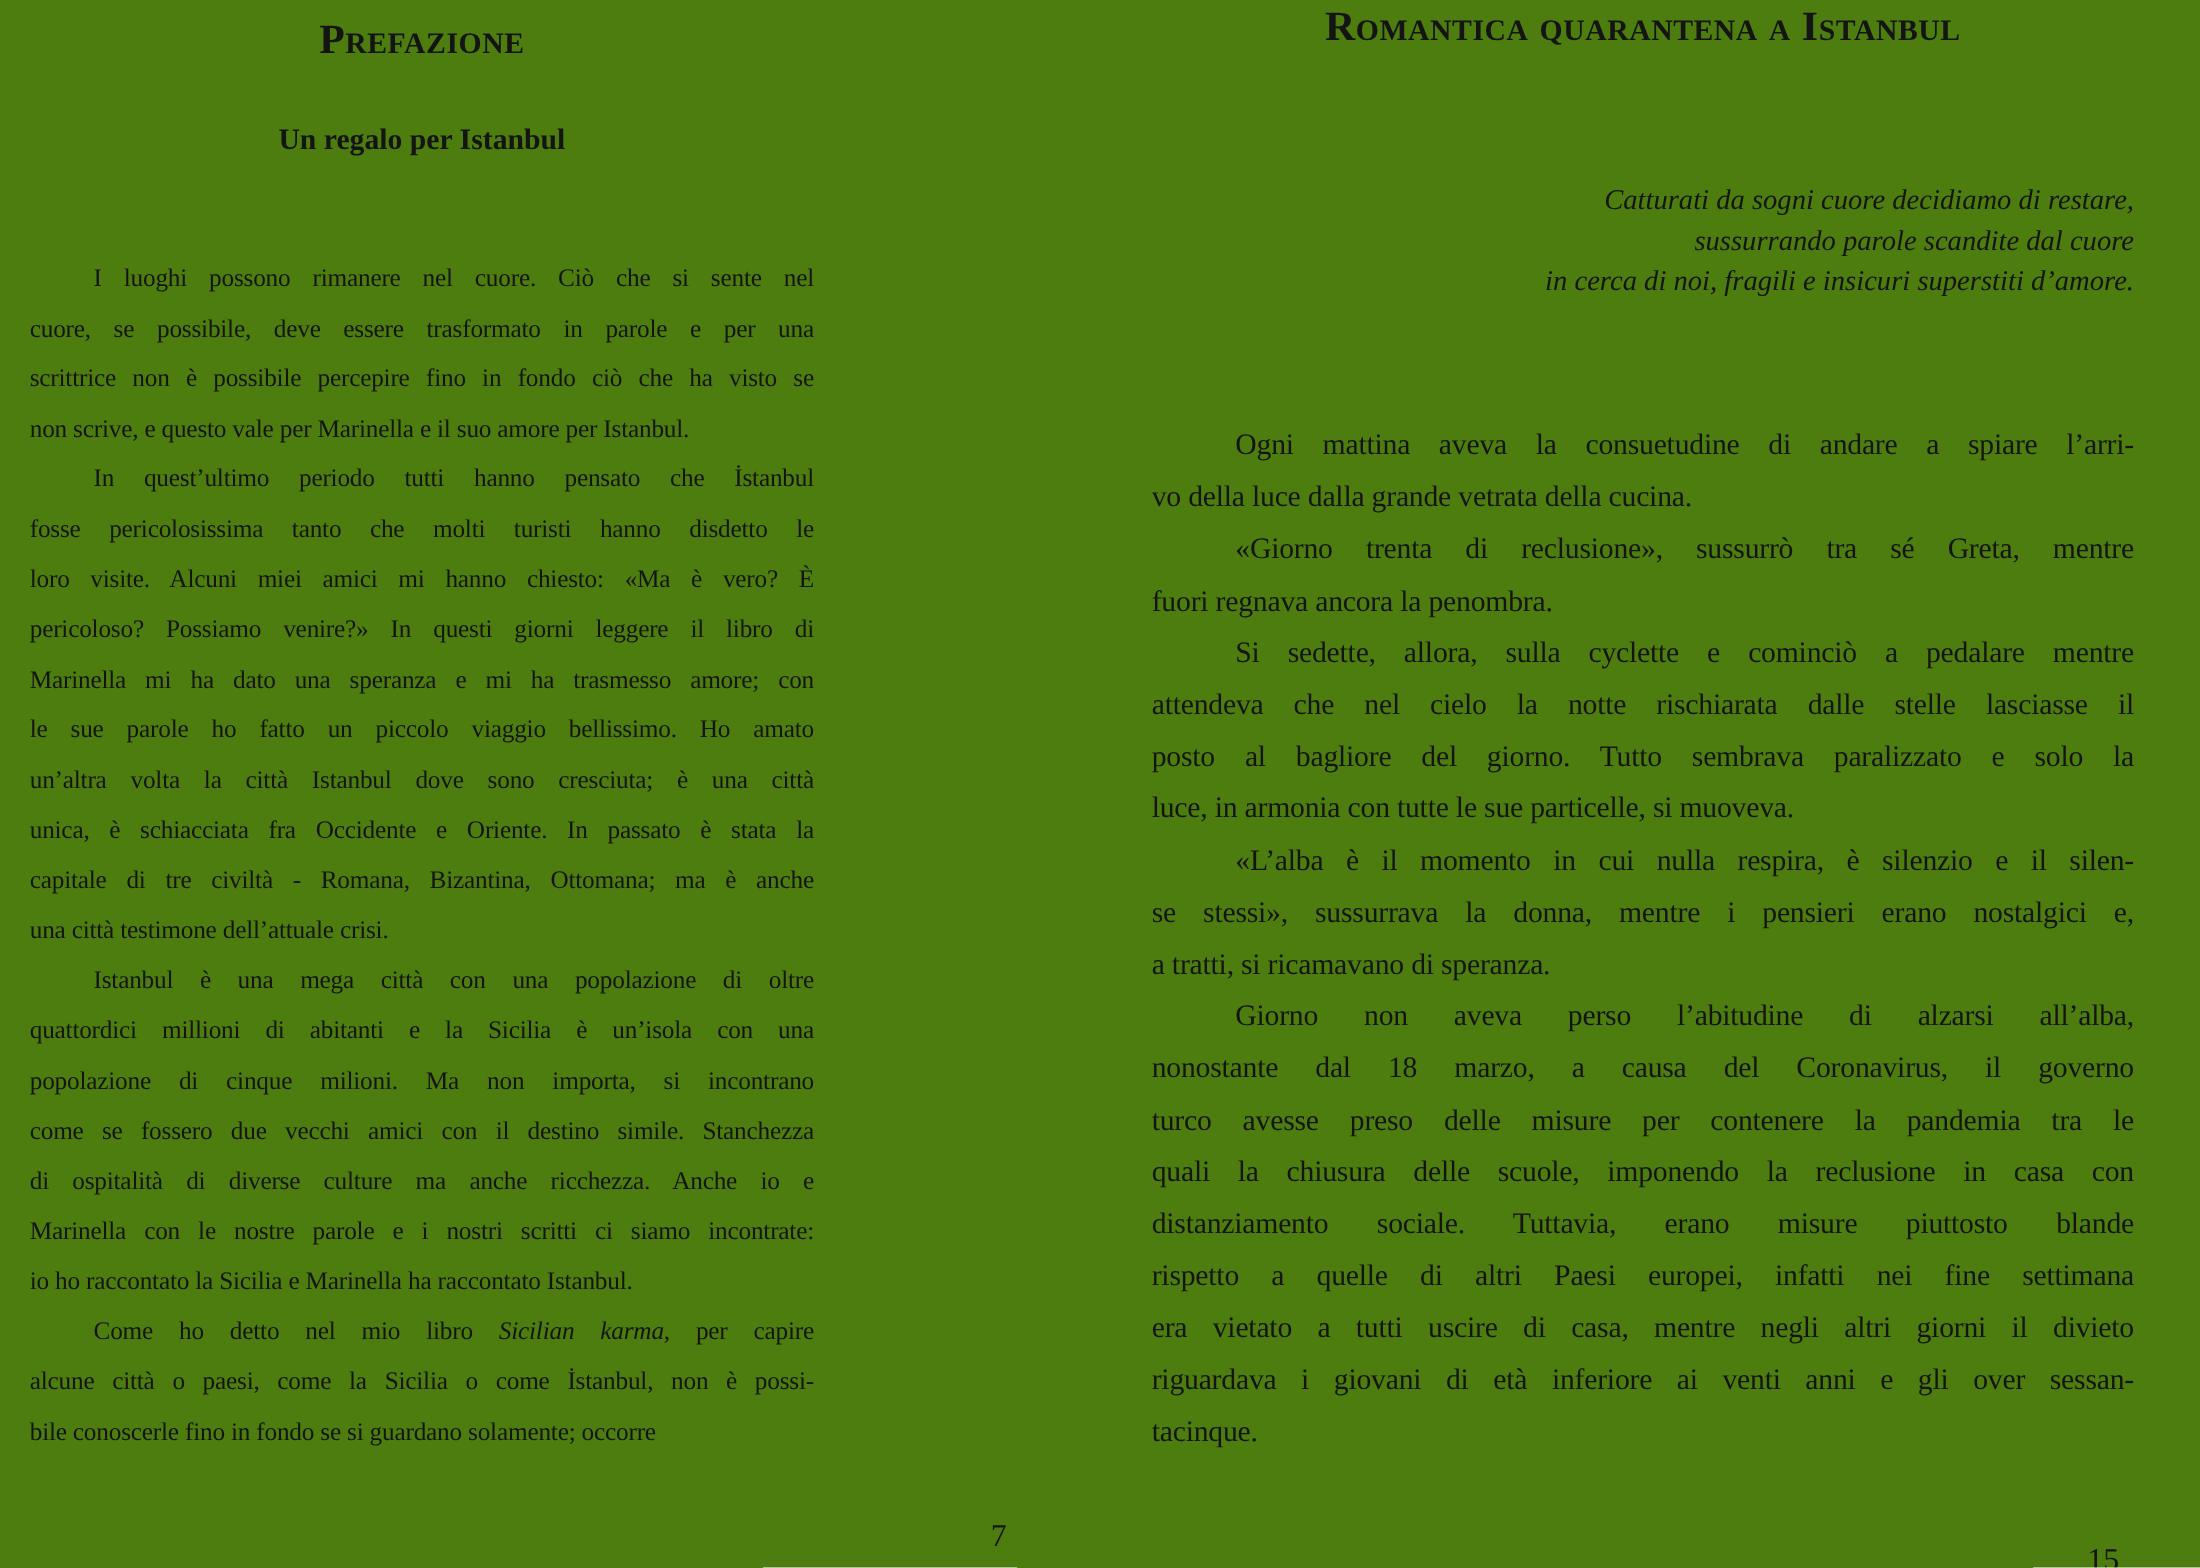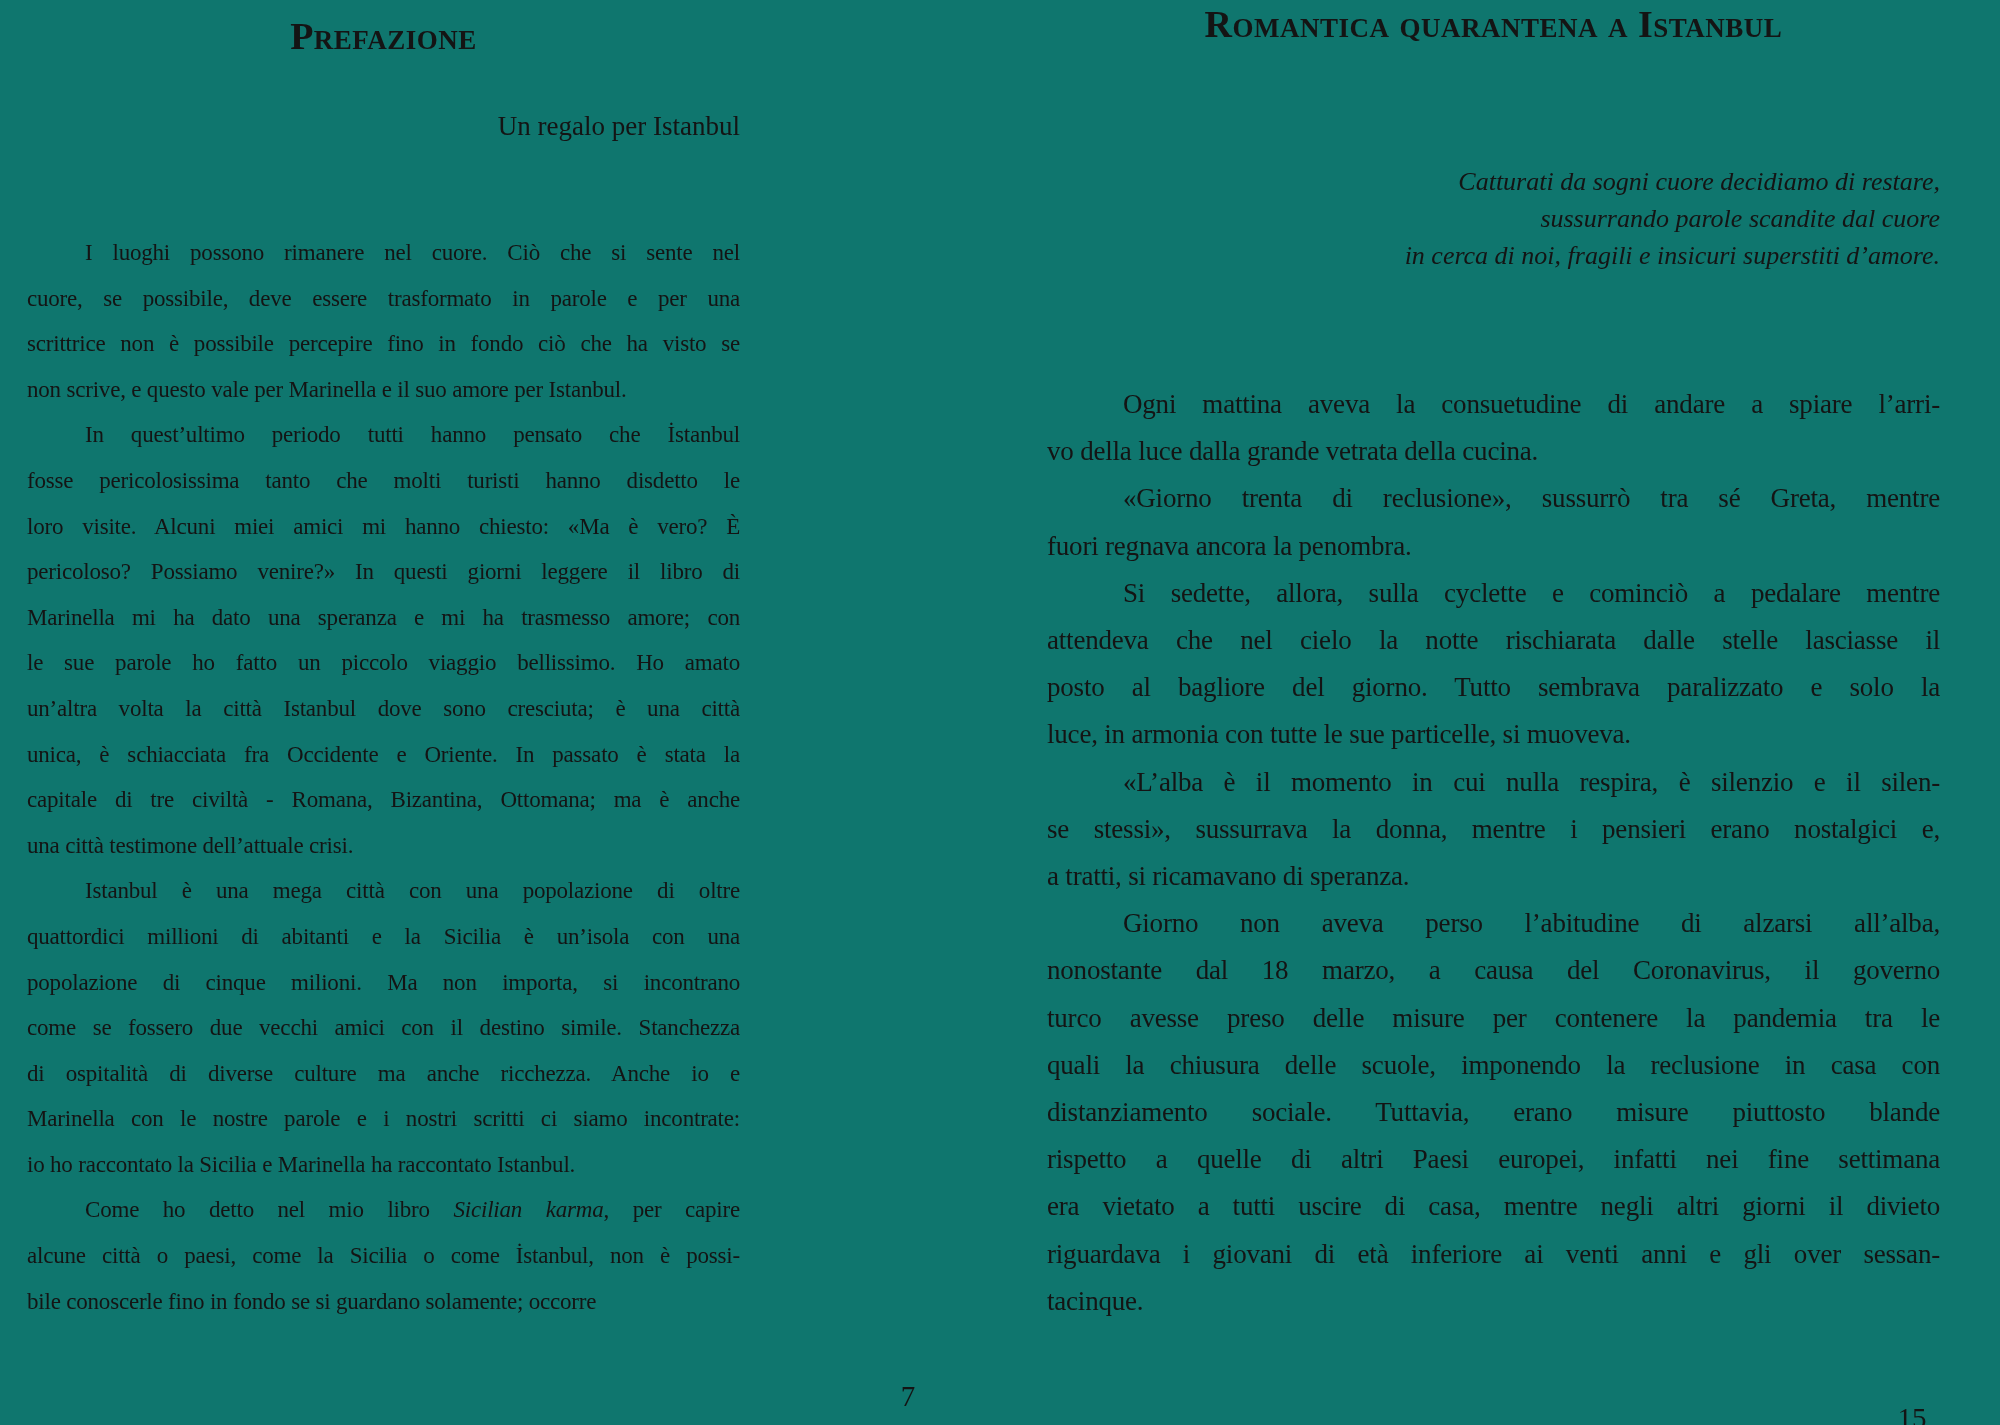--- a/index.html
+++ b/index.html
@@ -4,21 +4,21 @@
 <style>
   html, body {
     margin: 0;
     padding: 0;
     background: #ffffff;
   }
   .spread {
     position: relative;
     width: 2000px;
     height: 1425px;
-    background: #0f766e;
+    background: #4d7c0f;
     overflow: hidden;
     color: #141414;
     font-family: "Liberation Serif", "DejaVu Serif", serif;
   }
   .page { position: absolute; inset: 0; }
 
   
   .running-head {
     position: absolute;
     text-align: center;
@@ -30,23 +30,23 @@
     white-space: nowrap;
   }
   .left-head  { left: 27px;  top: 16px; width: 713px; }
   .right-head { left: 1047px; top: 4px; width: 893px; }
 
   
   .chapter-title {
     position: absolute;
     left: 27px; top: 110px; width: 713px;
     margin: 0;
-    text-align: right;
+    text-align: center;
     font-size: 27px;
-    font-weight: normal;
+    font-weight: bold;
     line-height: 1.2;
   }
 
   
   .body-text { position: absolute; }
   .left-body {
     left: 27px; top: 230px; width: 713px;
     font-size: 23px; line-height: 45.6px; letter-spacing: -0.2px;
   }
   .right-body {

